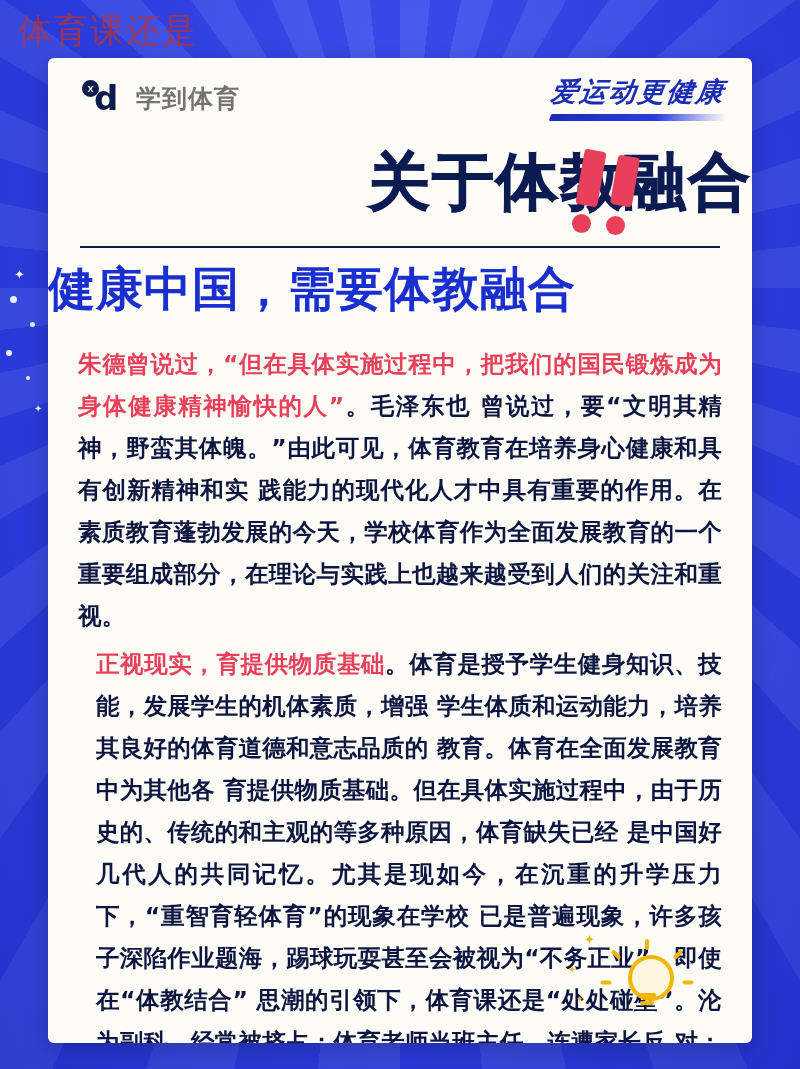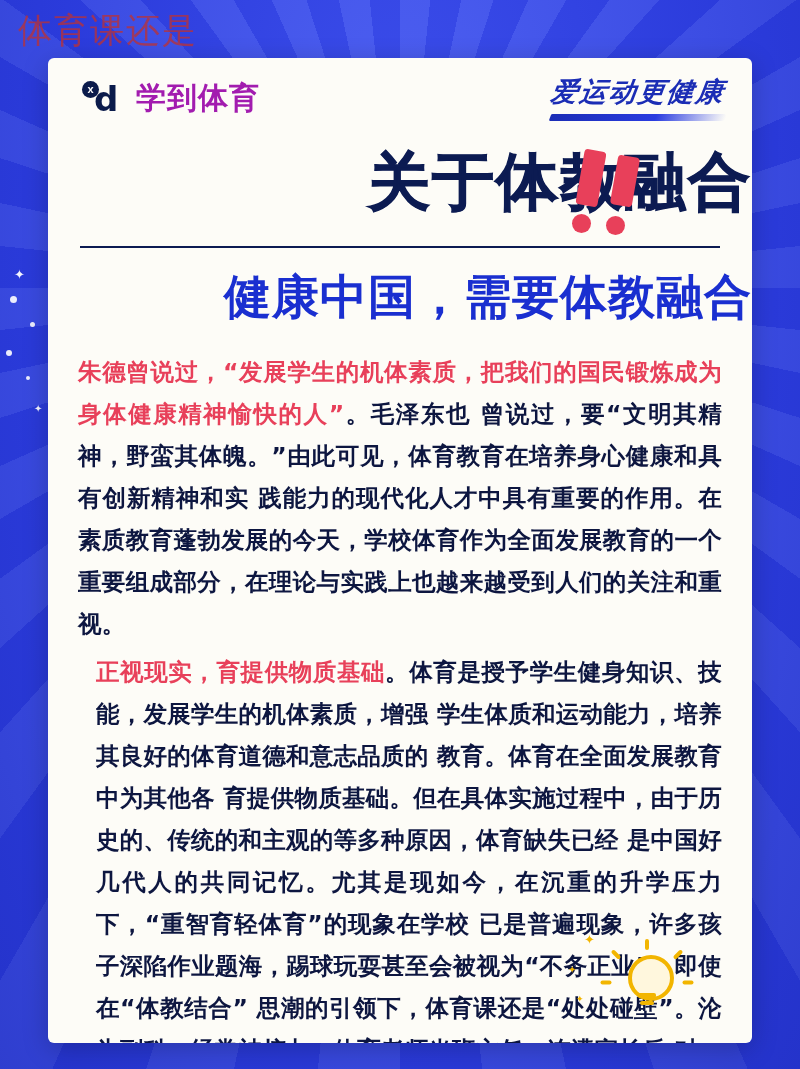--- a/index.html
+++ b/index.html
@@ -120,23 +120,23 @@
     position: absolute;
     left: 12px;
     top: 0px;
     font-size: 34px;
     font-weight: 700;
     color: #0b1b4b;
     letter-spacing: -2px;
     font-family: "DejaVu Sans", sans-serif;
   }
   .logo-text {
-    font-size: 30px;
+    font-size: 25px;
     font-weight: 700;
-    color: #a21caf;
+    color: #737373;
     letter-spacing: 1px;
   }
   .brush {
     position: absolute;
     right: 26px;
     top: 16px;
     text-align: center;
   }
   .brush-text {
     font-family: "DejaVu Sans", sans-serif;
@@ -200,22 +200,22 @@
   }
   .bang-dot.d1 { left: 6px; top: 68px; }
   .bang-dot.d2 { left: 40px; top: 70px; }
 
   .divider {
     margin: 2px 32px 0 32px;
     border-top: 2px solid #0c1b52;
   }
 
   .subhead {
-    margin-top: 18px;
-    text-align: right;
+    margin-top: 10px;
+    text-align: left;
     font-size: 47px;
     font-weight: 900;
     color: #1a2fd0;
     letter-spacing: 1px;
     font-family: "DejaVu Sans", sans-serif;
   }
 
   
   .body {
     margin: 22px 30px 0 30px;
@@ -324,21 +324,21 @@
       <div class="bang-dot d2"></div>
     </div>
   </div>
 
   <div class="divider"></div>
 
   <div class="subhead">健康中国，需要体教融合</div>
 
   <div class="body">
     <p>
-      <span class="hl">朱德曾说过，“发展学生的机体素质，把我们的国民锻炼成为身体健康精神愉快的人”</span><span>。毛泽东也 曾说过，要“文明其精神，野蛮其体魄。”由此可见，体育教育在培养身心健康和具有创新精神和实 践能力的现代化人才中具有重要的作用。在素质教育蓬勃发展的今天，学校体育作为全面发展教育的一个重要组成部分，在理论与实践上也越来越受到人们的关注和重视。</span>
+      <span class="hl">朱德曾说过，“但在具体实施过程中，把我们的国民锻炼成为身体健康精神愉快的人”</span><span>。毛泽东也 曾说过，要“文明其精神，野蛮其体魄。”由此可见，体育教育在培养身心健康和具有创新精神和实 践能力的现代化人才中具有重要的作用。在素质教育蓬勃发展的今天，学校体育作为全面发展教育的一个重要组成部分，在理论与实践上也越来越受到人们的关注和重视。</span>
     </p>
     <p class="para-indent">
       <span class="hl">正视现实，育提供物质基础</span><span>。体育是授予学生健身知识、技能，发展学生的机体素质，增强 学生体质和运动能力，培养其良好的体育道德和意志品质的 教育。体育在全面发展教育中为其他各 育提供物质基础。但在具体实施过程中，由于历史的、传统的和主观的等多种原因，体育缺失已经  是中国好几代人的共同记忆。尤其是现如今，在沉重的升学压力下，“重智育轻体育”的现象在学校 已是普遍现象，许多孩子深陷作业题海，踢球玩耍甚至会被视为“不务正业”。即使在“体教结合” 思潮的引领下，体育课还是“处处碰壁”。沦为副科，经常被挤占；体育老师当班主任，连遭家长反  对；无运动负荷、无战术、无比赛的“三无”体育课也无法让学生出汗。由此，中国青少年体质状况在过去30年间持续下滑也就不足为奇了。</span>
     </p>
   </div>
 
   <div class="bulb">
     <div class="bulb-glass"></div>
     <div class="bulb-base"></div>
     <div class="bulb-base2"></div>

